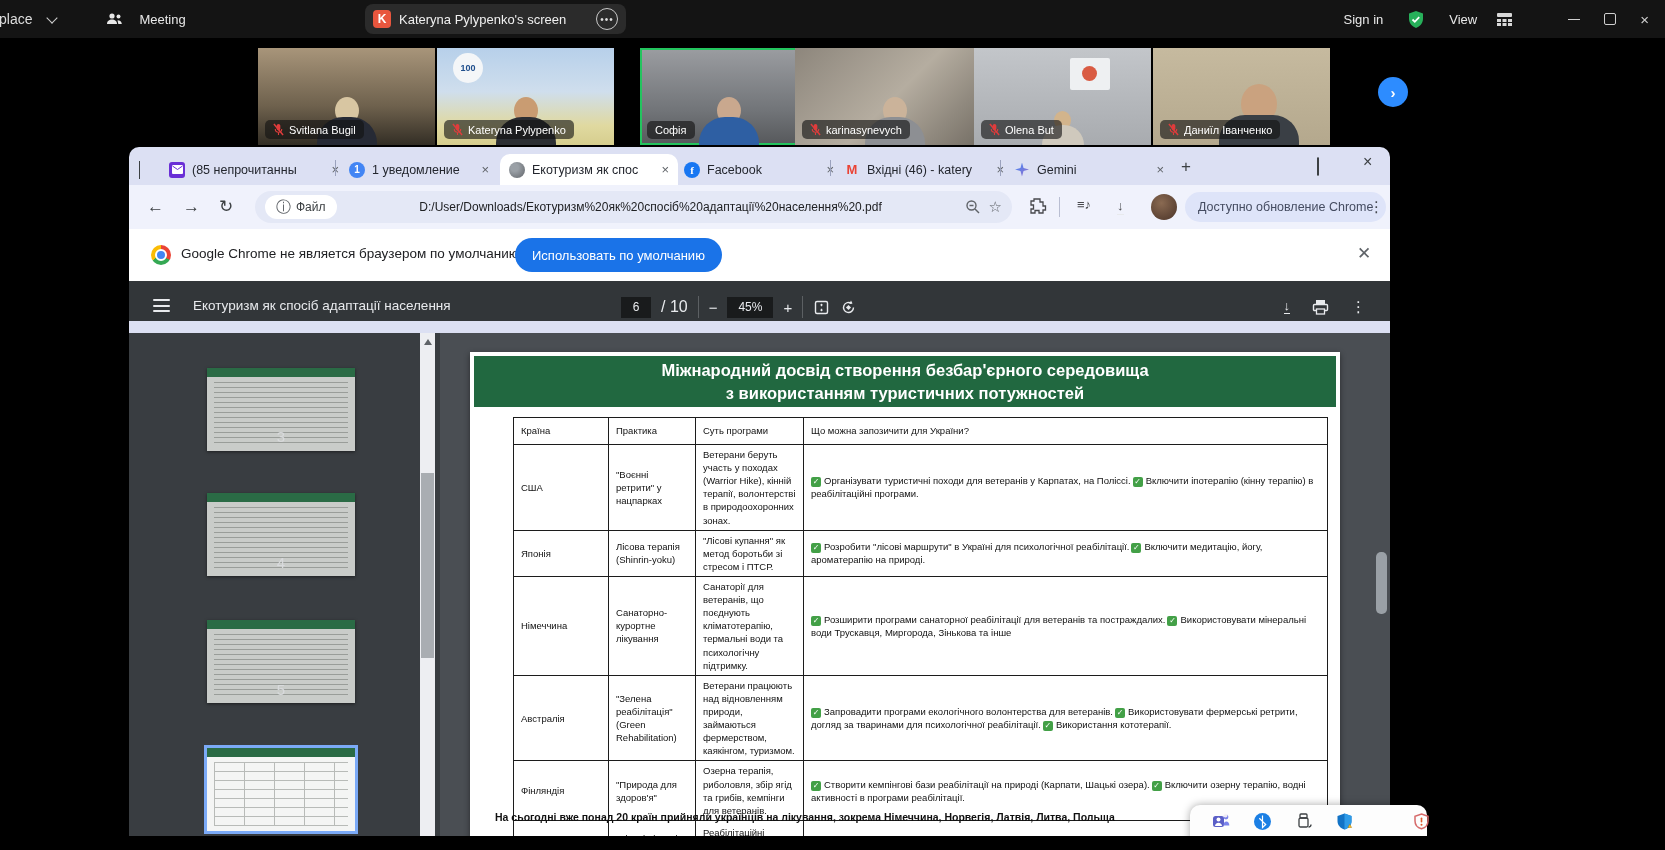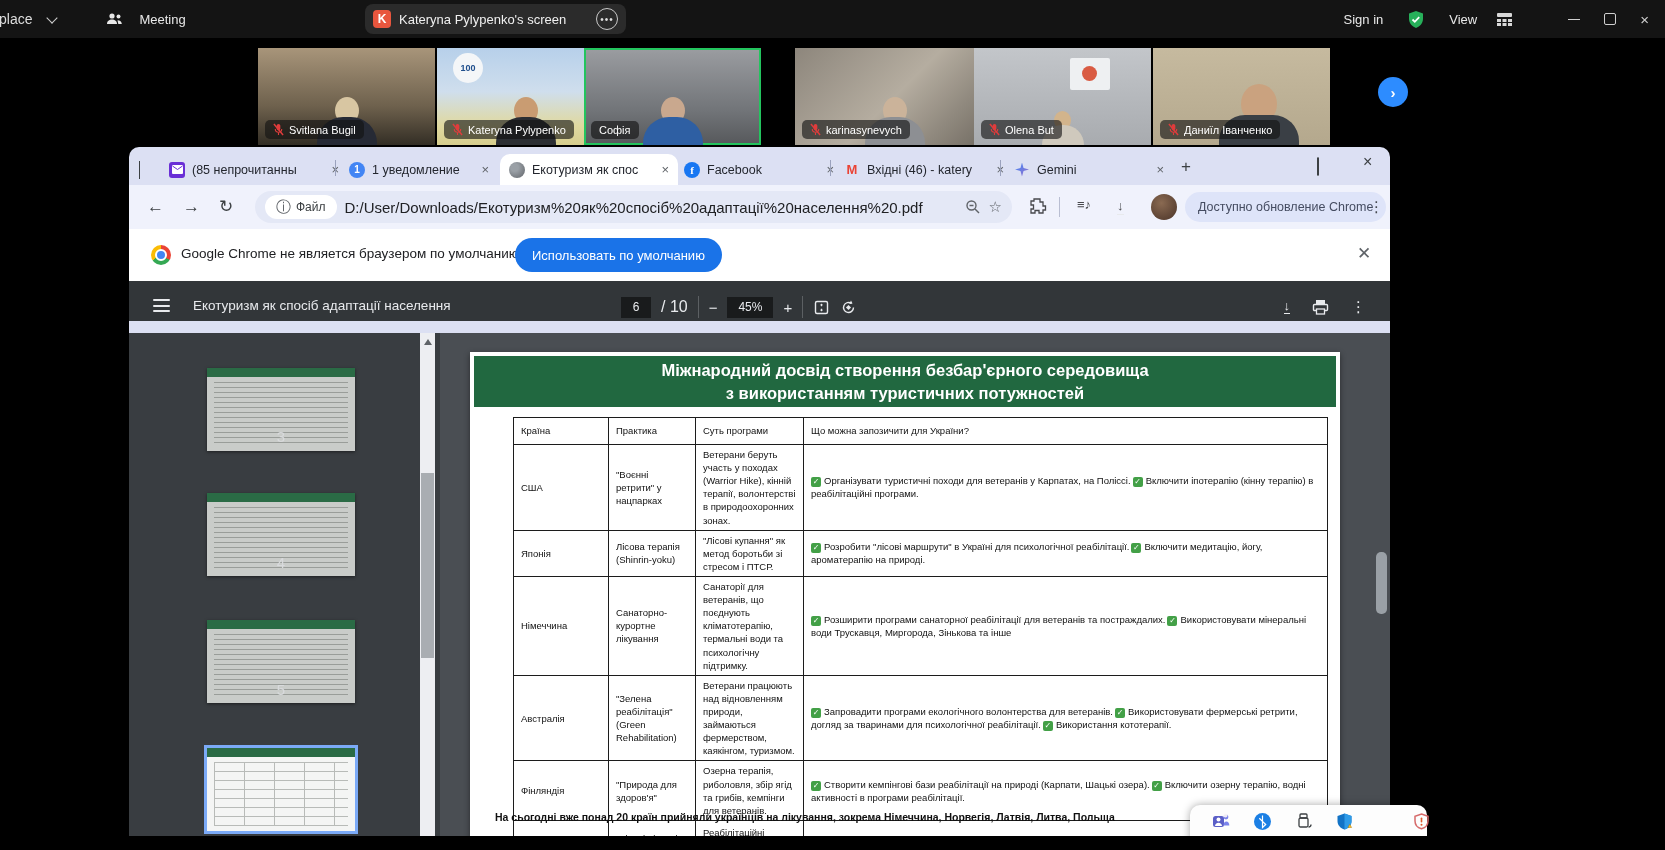--- a/index.html
+++ b/index.html
@@ -54,21 +54,21 @@
   .fav-notif{background:#4285f4;color:#fff;font-size:10px;}
   .fav-pdf{background:radial-gradient(circle at 35% 35%,#9aa0a6 25%,#5f6368);}
   .fav-fb{background:#1877f2;color:#fff;font-size:11px;font-family:"Liberation Serif",serif;}
   .fav-gmail{color:#ea4335;font-size:13px;}
   .fav-gem{width:14px;height:14px;border-radius:0;background:linear-gradient(135deg,#4285f4,#9b72cb);clip-path:polygon(50% 0,61% 39%,100% 50%,61% 61%,50% 100%,39% 61%,0 50%,39% 39%);}
   .tabsep{position:absolute;top:13px;width:1px;height:16px;background:#9ba2bd;}
   .toolbar{position:absolute;top:38px;left:0;right:0;height:44px;background:#f0f2fc;}
   .navbtn{position:absolute;top:11px;color:#3c4043;font-size:17px;line-height:22px;}
   .addr{position:absolute;left:126px;top:6px;width:737px;height:32px;background:#e4e8f6;border-radius:16px;display:flex;align-items:center;padding:0 10px;gap:8px;}
   .file-chip{background:#fff;border-radius:13px;height:24px;display:flex;align-items:center;gap:5px;padding:0 11px;font-size:12px;color:#3c4043;flex:none;}
-  .url{font-size:15px;color:#202124;white-space:nowrap;overflow:hidden;flex:1;}
+  .url{font-size:12px;color:#202124;white-space:nowrap;overflow:hidden;flex:1;text-align:center;}
   .addr-ic{color:#5f6368;font-size:15px;flex:none;}
   .tbico{position:absolute;top:12px;color:#47484c;}
   .avatar{position:absolute;left:1022px;top:9px;width:26px;height:26px;border-radius:50%;background:radial-gradient(circle at 40% 35%,#8a6a52,#4a3328);}
   .update-chip{position:absolute;left:1056px;top:7px;height:30px;background:#dee4f9;border-radius:15px;display:flex;align-items:center;padding:0 13px;font-size:12.5px;color:#454c61;}
   .vdots{font-size:15px;color:#45484f;}
 
   .notifbar{position:absolute;top:82px;left:0;right:0;height:52px;background:#fff;border-bottom:1px solid #e4e4e4;}
   .chrome-logo{position:absolute;left:22px;top:16px;width:20px;height:20px;border-radius:50%;background:conic-gradient(#ea4335 0 33%,#34a853 0 66%,#fbbc05 0 100%);}
   .chrome-logo:after{content:"";position:absolute;inset:4px;border-radius:50%;background:#4285f4;border:2px solid #fff;}
   .notif-text{position:absolute;left:52px;top:17px;font-size:13.5px;color:#202124;}
@@ -201,21 +201,21 @@
             <rect x="4" y="1" width="4" height="7" rx="2" fill="#e03c3c"></rect>
             <path d="M2.5 6.5a3.5 3.5 0 0 0 7 0" stroke="#e03c3c" fill="none" stroke-width="1.2"></path>
             <line x1="6" y1="10.3" x2="6" y2="13" stroke="#e03c3c" stroke-width="1.2"></line>
             <line x1="1" y1="1" x2="11" y2="13" stroke="#e03c3c" stroke-width="1.6"></line>
           </svg>
         </span>
       <span>Kateryna Pylypenko</span>
     </div>
   </div>
 
-  <div class="tile v3 active" style="left:584px">
+  <div class="tile v3 active" style="left:640px">
     <div class="person">
         <div class="head"></div>
         <div class="torso"></div>
       </div>
     <div class="nametag">
       <span>Софія</span>
     </div>
   </div>
 
   <div class="tile v4" style="left:795px">

